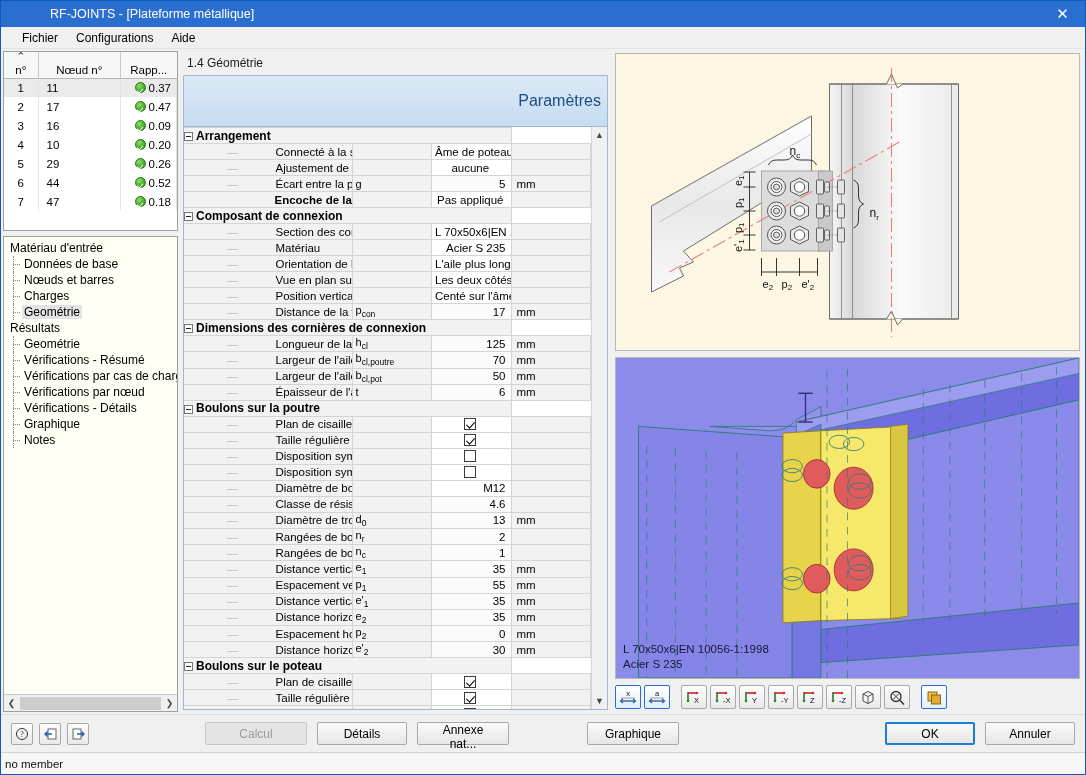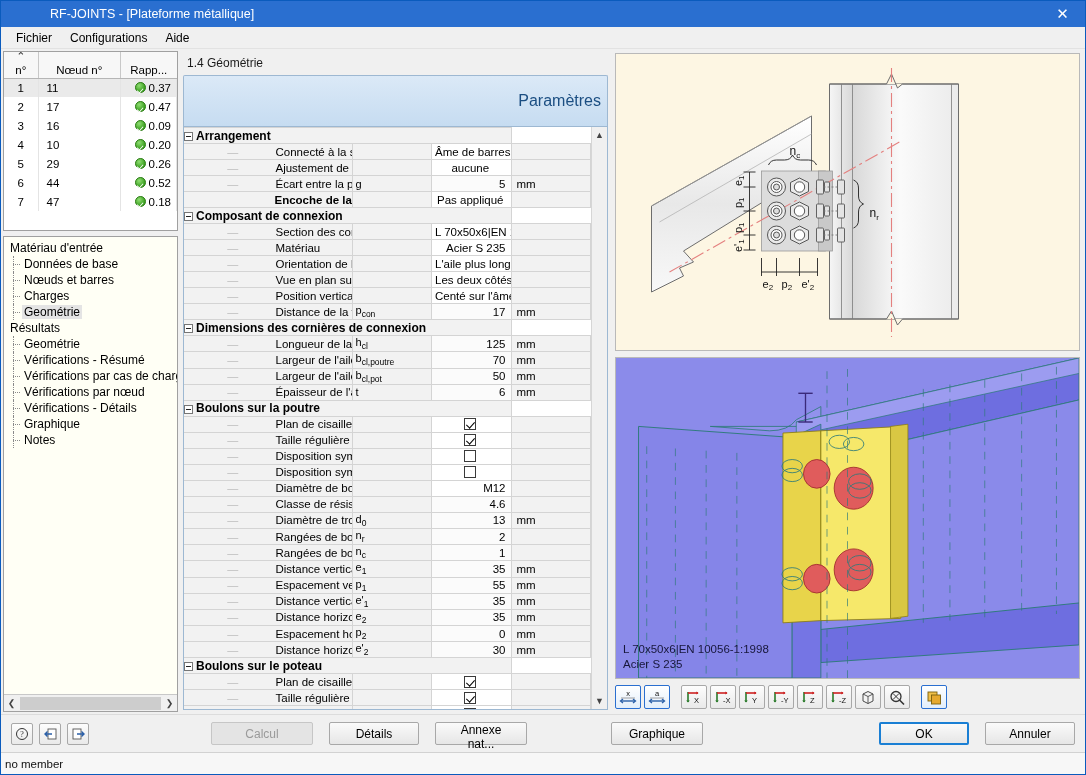--- a/index.html
+++ b/index.html
@@ -37,21 +37,21 @@
     color: #fff; font-size: 15px;
     cursor: pointer;
   }
 
   
   .menubar {
     height: 22px;
     background: #f0f0f0;
     display: flex;
     align-items: center;
-    padding-left: 6px;
+    padding-left: 12px;
     border-bottom: 1px solid #e2e2e2;
   }
   .menubar .mi {
     padding: 3px 9px;
     font-size: 12px;
     color: #000;
     cursor: default;
   }
 
   
@@ -393,21 +393,20 @@
   .btn {
     height: 23px;
     min-width: 90px;
     border: 1px solid #a8a8a8;
     background: linear-gradient(to bottom, #fafafa, #e6e6e6);
     font-size: 12px;
     font-family: "Liberation Sans", sans-serif;
     cursor: pointer;
     border-radius: 2px;
     padding: 0 10px;
-    margin-left: 6px;
   }
   .btn.disabled {
     color: #9a9a9a;
     background: #e4e4e4;
     border-color: #c6c6c6;
     cursor: default;
   }
   .btn.primary {
     border: 2px solid #1a7fd4;
     background: linear-gradient(to bottom, #fafafa, #e6e6e6);
@@ -526,21 +525,21 @@
             <tbody id="pgrid-body">
                 <tr class="grp">
                   <td class="ind"><span class="expander"></span></td>
                   <td class="lbl" colspan="4">Arrangement</td>
                 </tr>
                 <tr>
                   <td class="ind"></td>
                   <td class="dash">—</td>
                   <td class="lbl">Connecté à la semelle/âme :</td>
                   <td class="sym"></td>
-                  <td class="val" style="text-align:center">Âme de barres</td>
+                  <td class="val" style="text-align:center">Âme de poteau</td>
                   <td class="unit"></td>
                 </tr>
                 <tr>
                   <td class="ind"></td>
                   <td class="dash">—</td>
                   <td class="lbl">Ajustement de l'extrémité du poteau</td>
                   <td class="sym"></td>
                   <td class="val" style="text-align:center">aucune</td>
                   <td class="unit"></td>
                 </tr>

